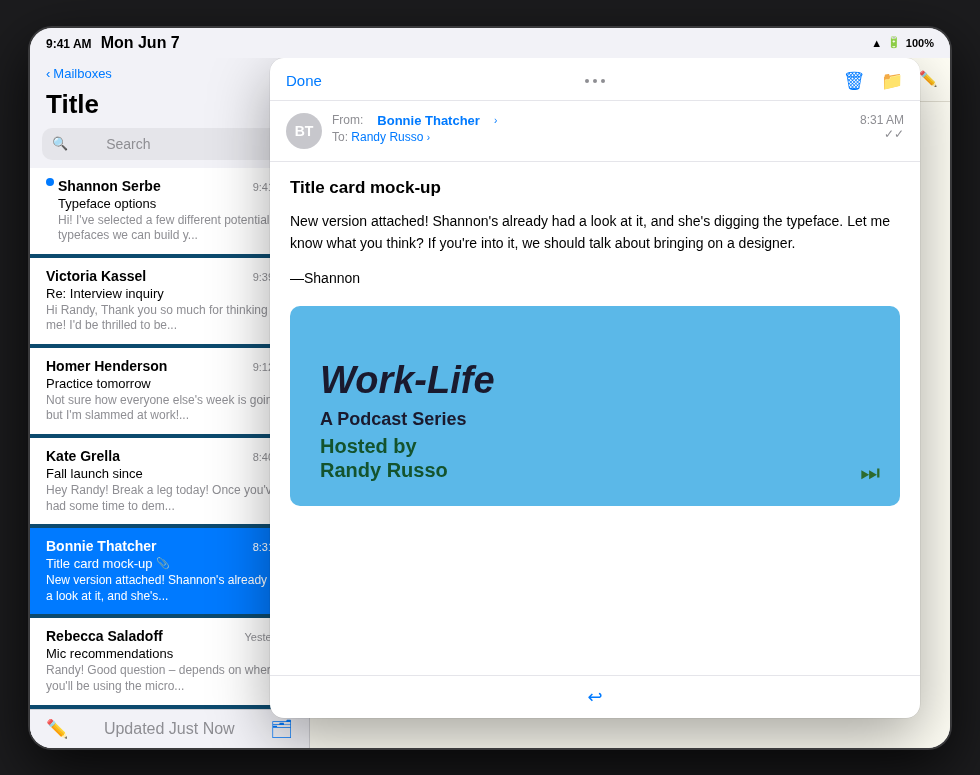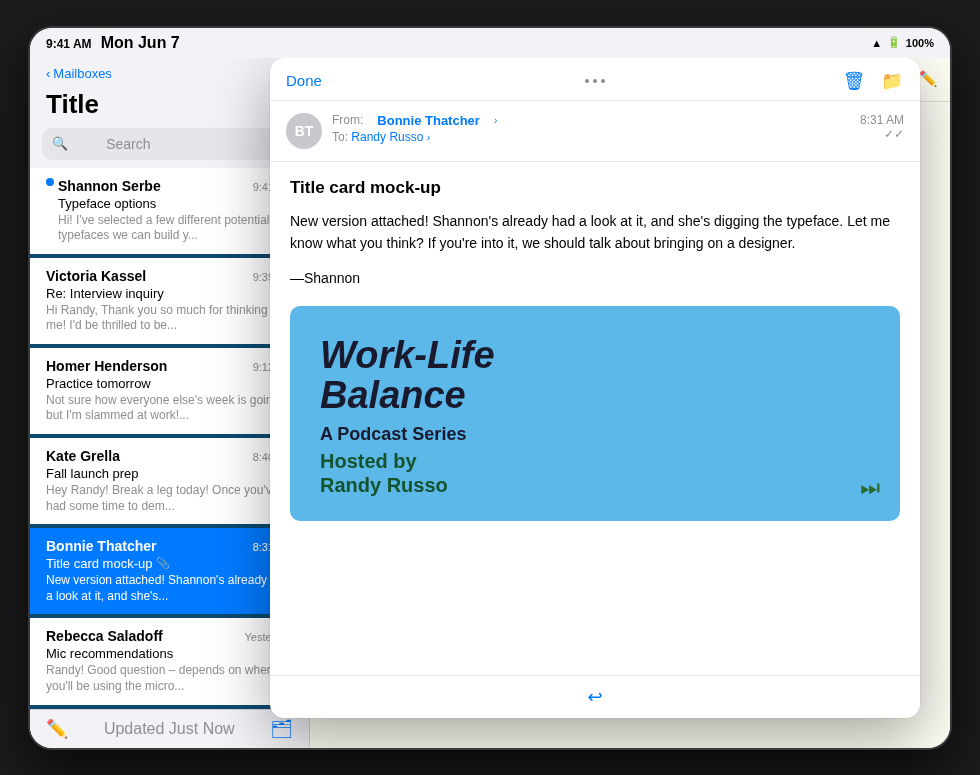--- a/index.html
+++ b/index.html
@@ -420,21 +420,21 @@
           </div>
           <div class="mail-subject">Practice tomorrow</div>
           <div class="mail-preview">Not sure how everyone else's week is going, but I'm slammed at work!...</div>
         </div>
 
         <div class="mail-item">
           <div class="mail-item-header">
             <span class="mail-sender">Kate Grella</span>
             <span class="mail-time">8:40 AM</span>
           </div>
-          <div class="mail-subject">Fall launch prep</div>
+          <div class="mail-subject">Fall launch since</div>
           <div class="mail-preview">Hey Randy! Break a leg today! Once you've had some time to dem...</div>
         </div>
 
         <div class="mail-item selected">
           <div class="mail-item-header">
             <span class="mail-sender">Bonnie Thatcher</span>
             <span class="mail-time">8:31 AM</span>
           </div>
           <div class="mail-subject" style="display:flex;align-items:center;gap:4px;">
             <span>Title card mock-up</span>
@@ -553,21 +553,20 @@
     </div>
 
     <div class="email-body">
       <div class="email-subject-line">Title card mock-up</div>
       <div class="email-body-text">New version attached! Shannon's already had a look at it, and she's digging the typeface. Let me know what you think? If you're into it, we should talk about bringing on a designer.</div>
       <div class="email-signature">—Shannon</div>
 
       <div class="podcast-card">
         <div class="podcast-title-main">
           <span>Work-Life</span><br>
-          <span>Balance</span>
         </div>
         <div class="podcast-subtitle">A Podcast Series</div>
         <div class="podcast-hosted">
           <span>Hosted by</span><br>
           <span>Randy Russo</span>
         </div>
         <div class="play-button">⏭</div>
       </div>
     </div>
 

